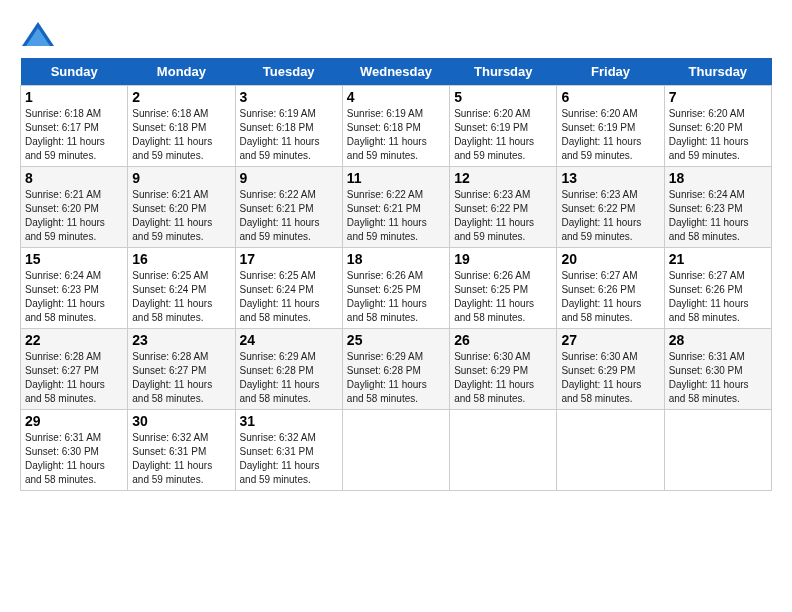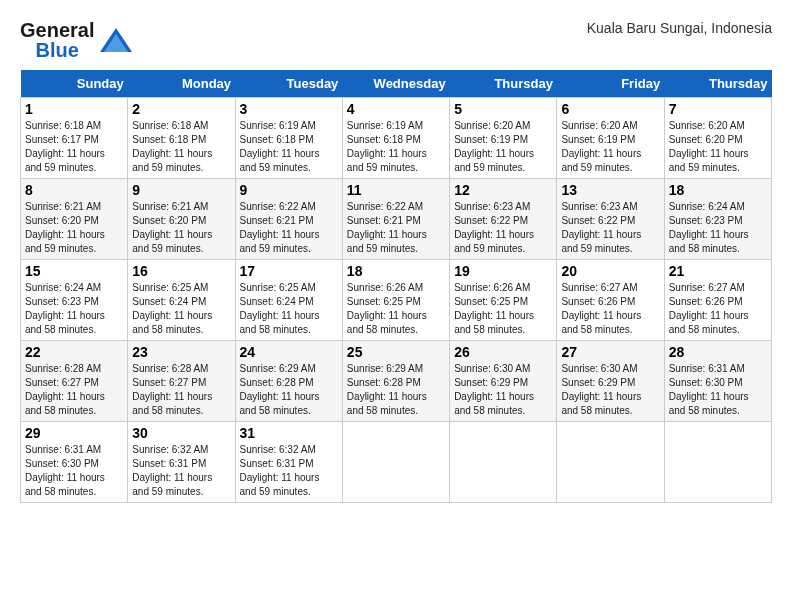--- a/index.html
+++ b/index.html
@@ -35,21 +35,21 @@
     }
     table {
       width: 100%;
       border-collapse: collapse;
       font-size: 11px;
     }
     thead tr th {
       background-color: #1565c0;
       color: #fff;
       padding: 6px 4px;
-      text-align: right;
+      text-align: center;
       font-size: 13px;
       font-weight: bold;
     }
     tbody tr td {
       border: 1px solid #ccc;
       vertical-align: top;
       padding: 3px 4px;
       min-height: 70px;
       width: calc(100% / 7);
     }
@@ -71,32 +71,27 @@
       line-height: 1.4;
     }
     td.empty { background: #fff; border: 1px solid #ccc; }
   </style>
 </head>
 <body>
 
 <div class="header-area">
   <div class="logo">
     <div style="display:flex;align-items:center;gap:4px;">
-      <div style="display:flex;flex-direction:column;align-items:center;">
-        <span style="font-size:20px;font-weight:bold;color:#1a1a1a;line-height:1;">General</span>
-        <span style="font-size:20px;font-weight:bold;color:#1565c0;line-height:1;">Blue</span>
-      </div>
       <svg width="36" height="28" viewBox="0 0 36 28">
         <polygon points="18,2 34,26 2,26" fill="#1565c0"></polygon>
         <polygon points="18,8 30,26 6,26" fill="#64b5f6" opacity="0.7"></polygon>
       </svg>
     </div>
   </div>
   <div class="title-area">
-    <div class="subtitle">Kuala Baru Sungai, Indonesia</div>
   </div>
 </div>
 
 <table>
   <thead>
     <tr id="header-row">
     <th>Sunday</th>
         <th>Monday</th>
         <th>Tuesday</th>
         <th>Wednesday</th>

